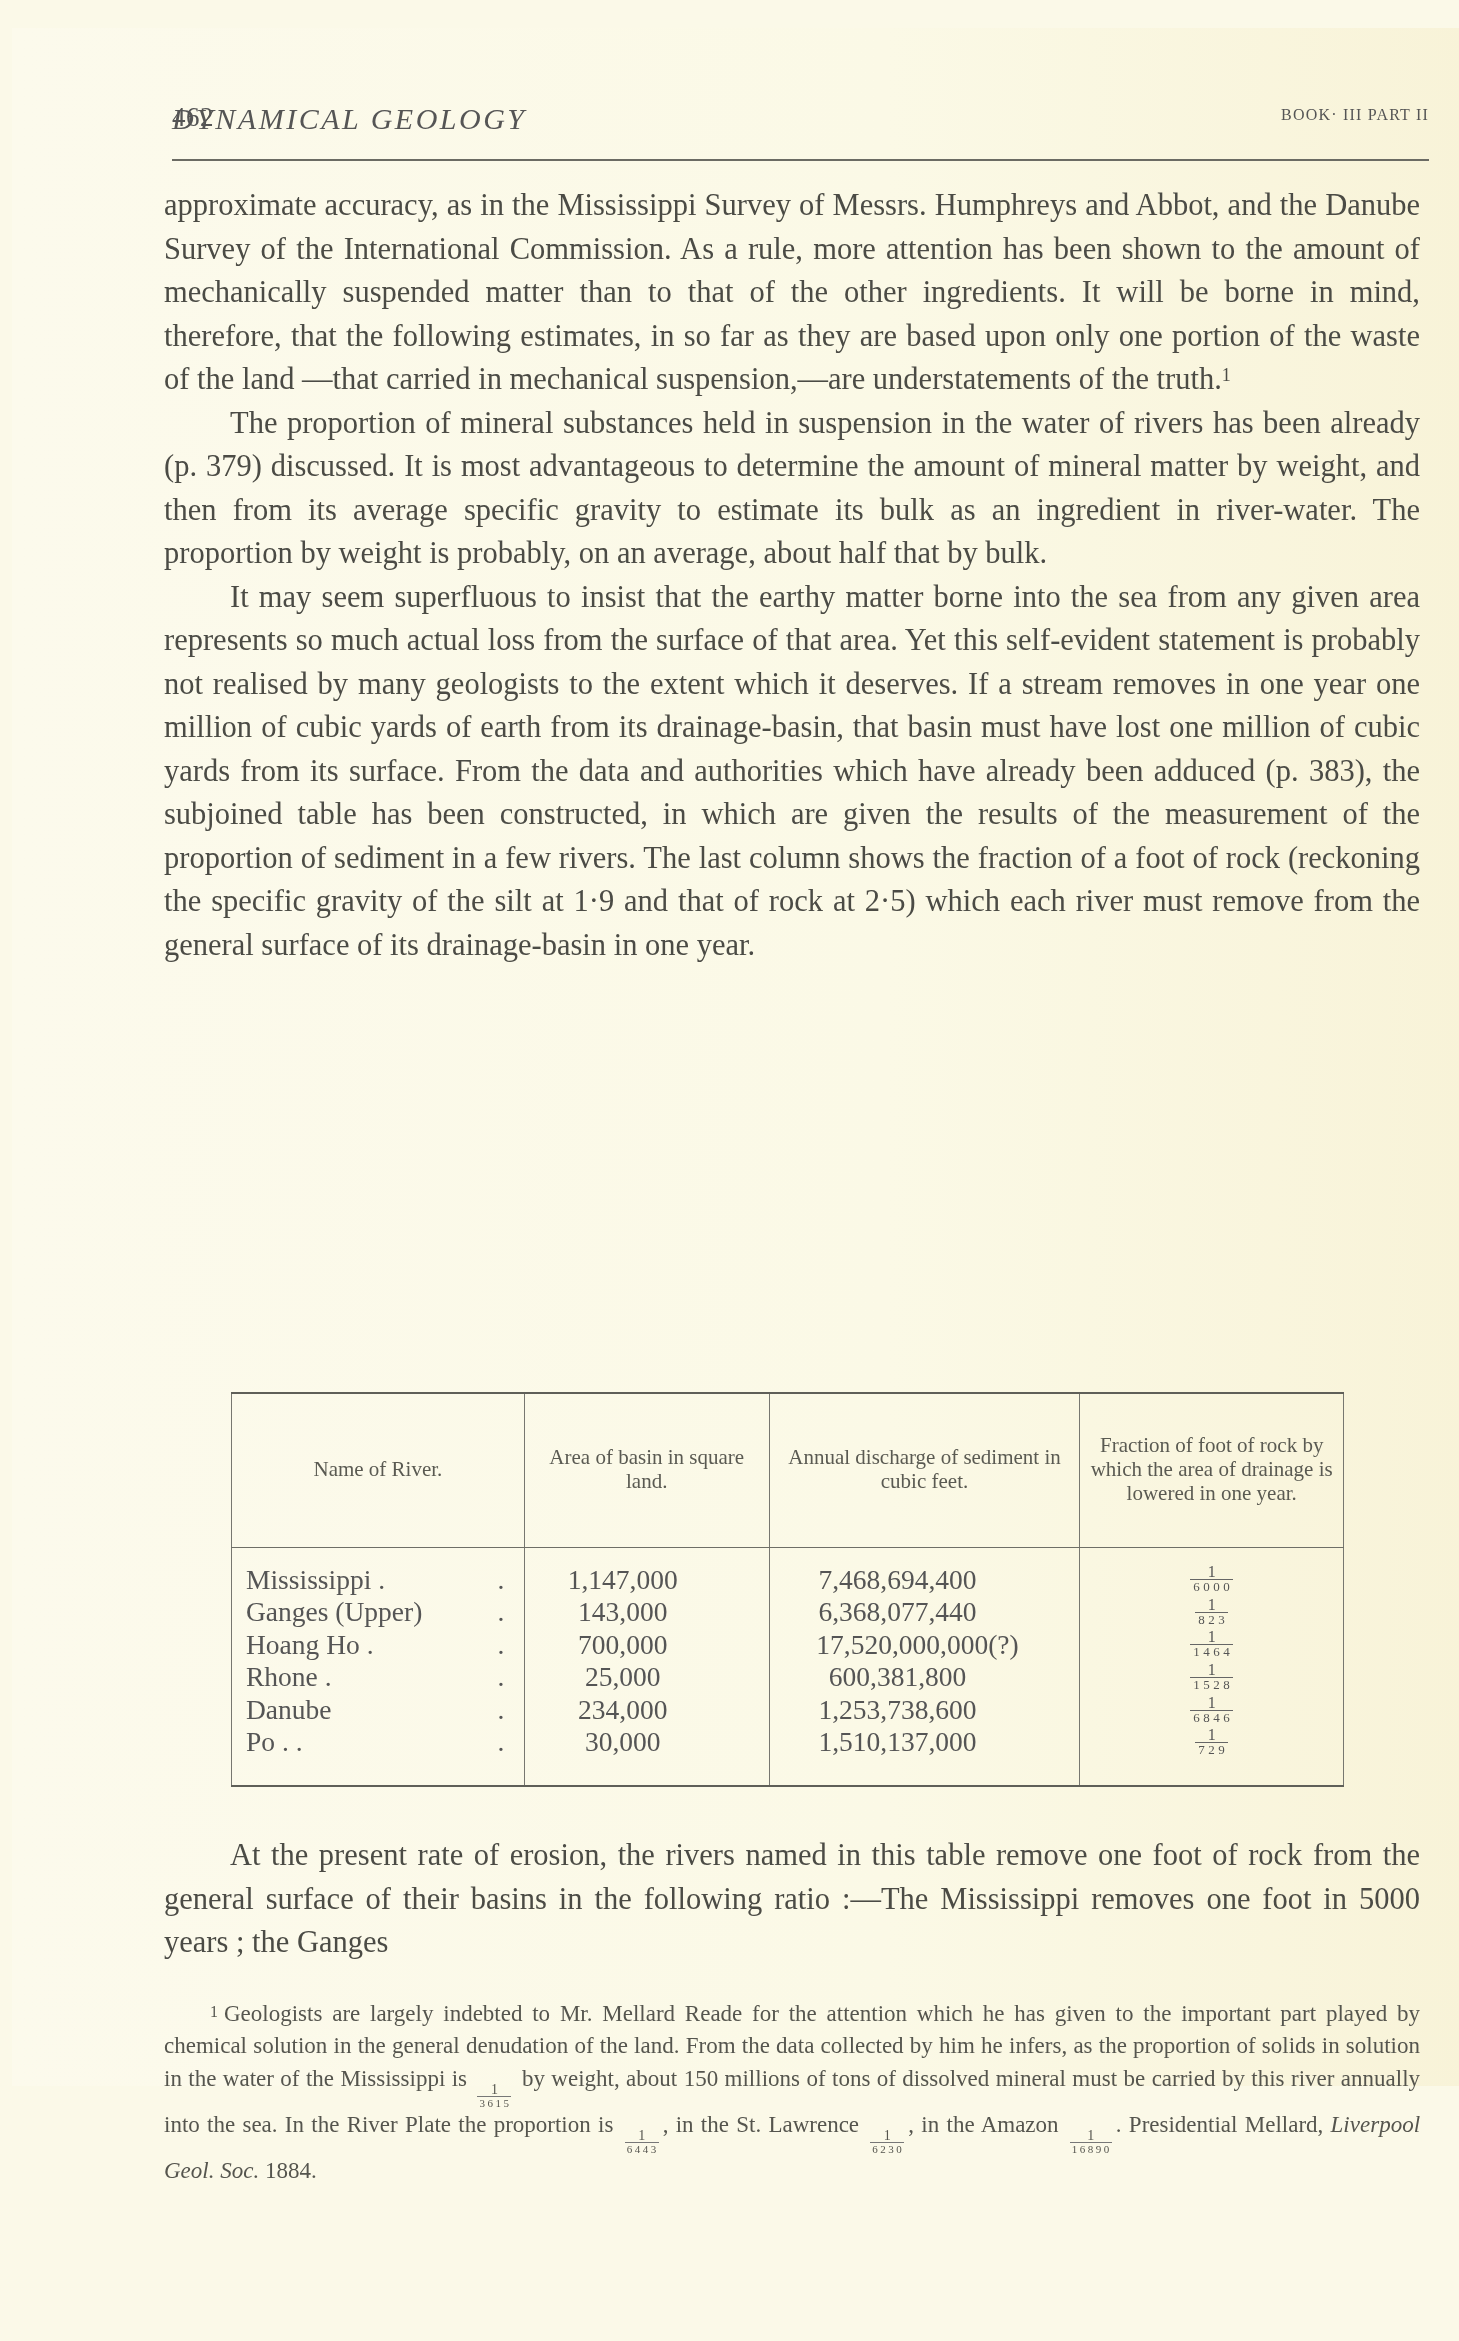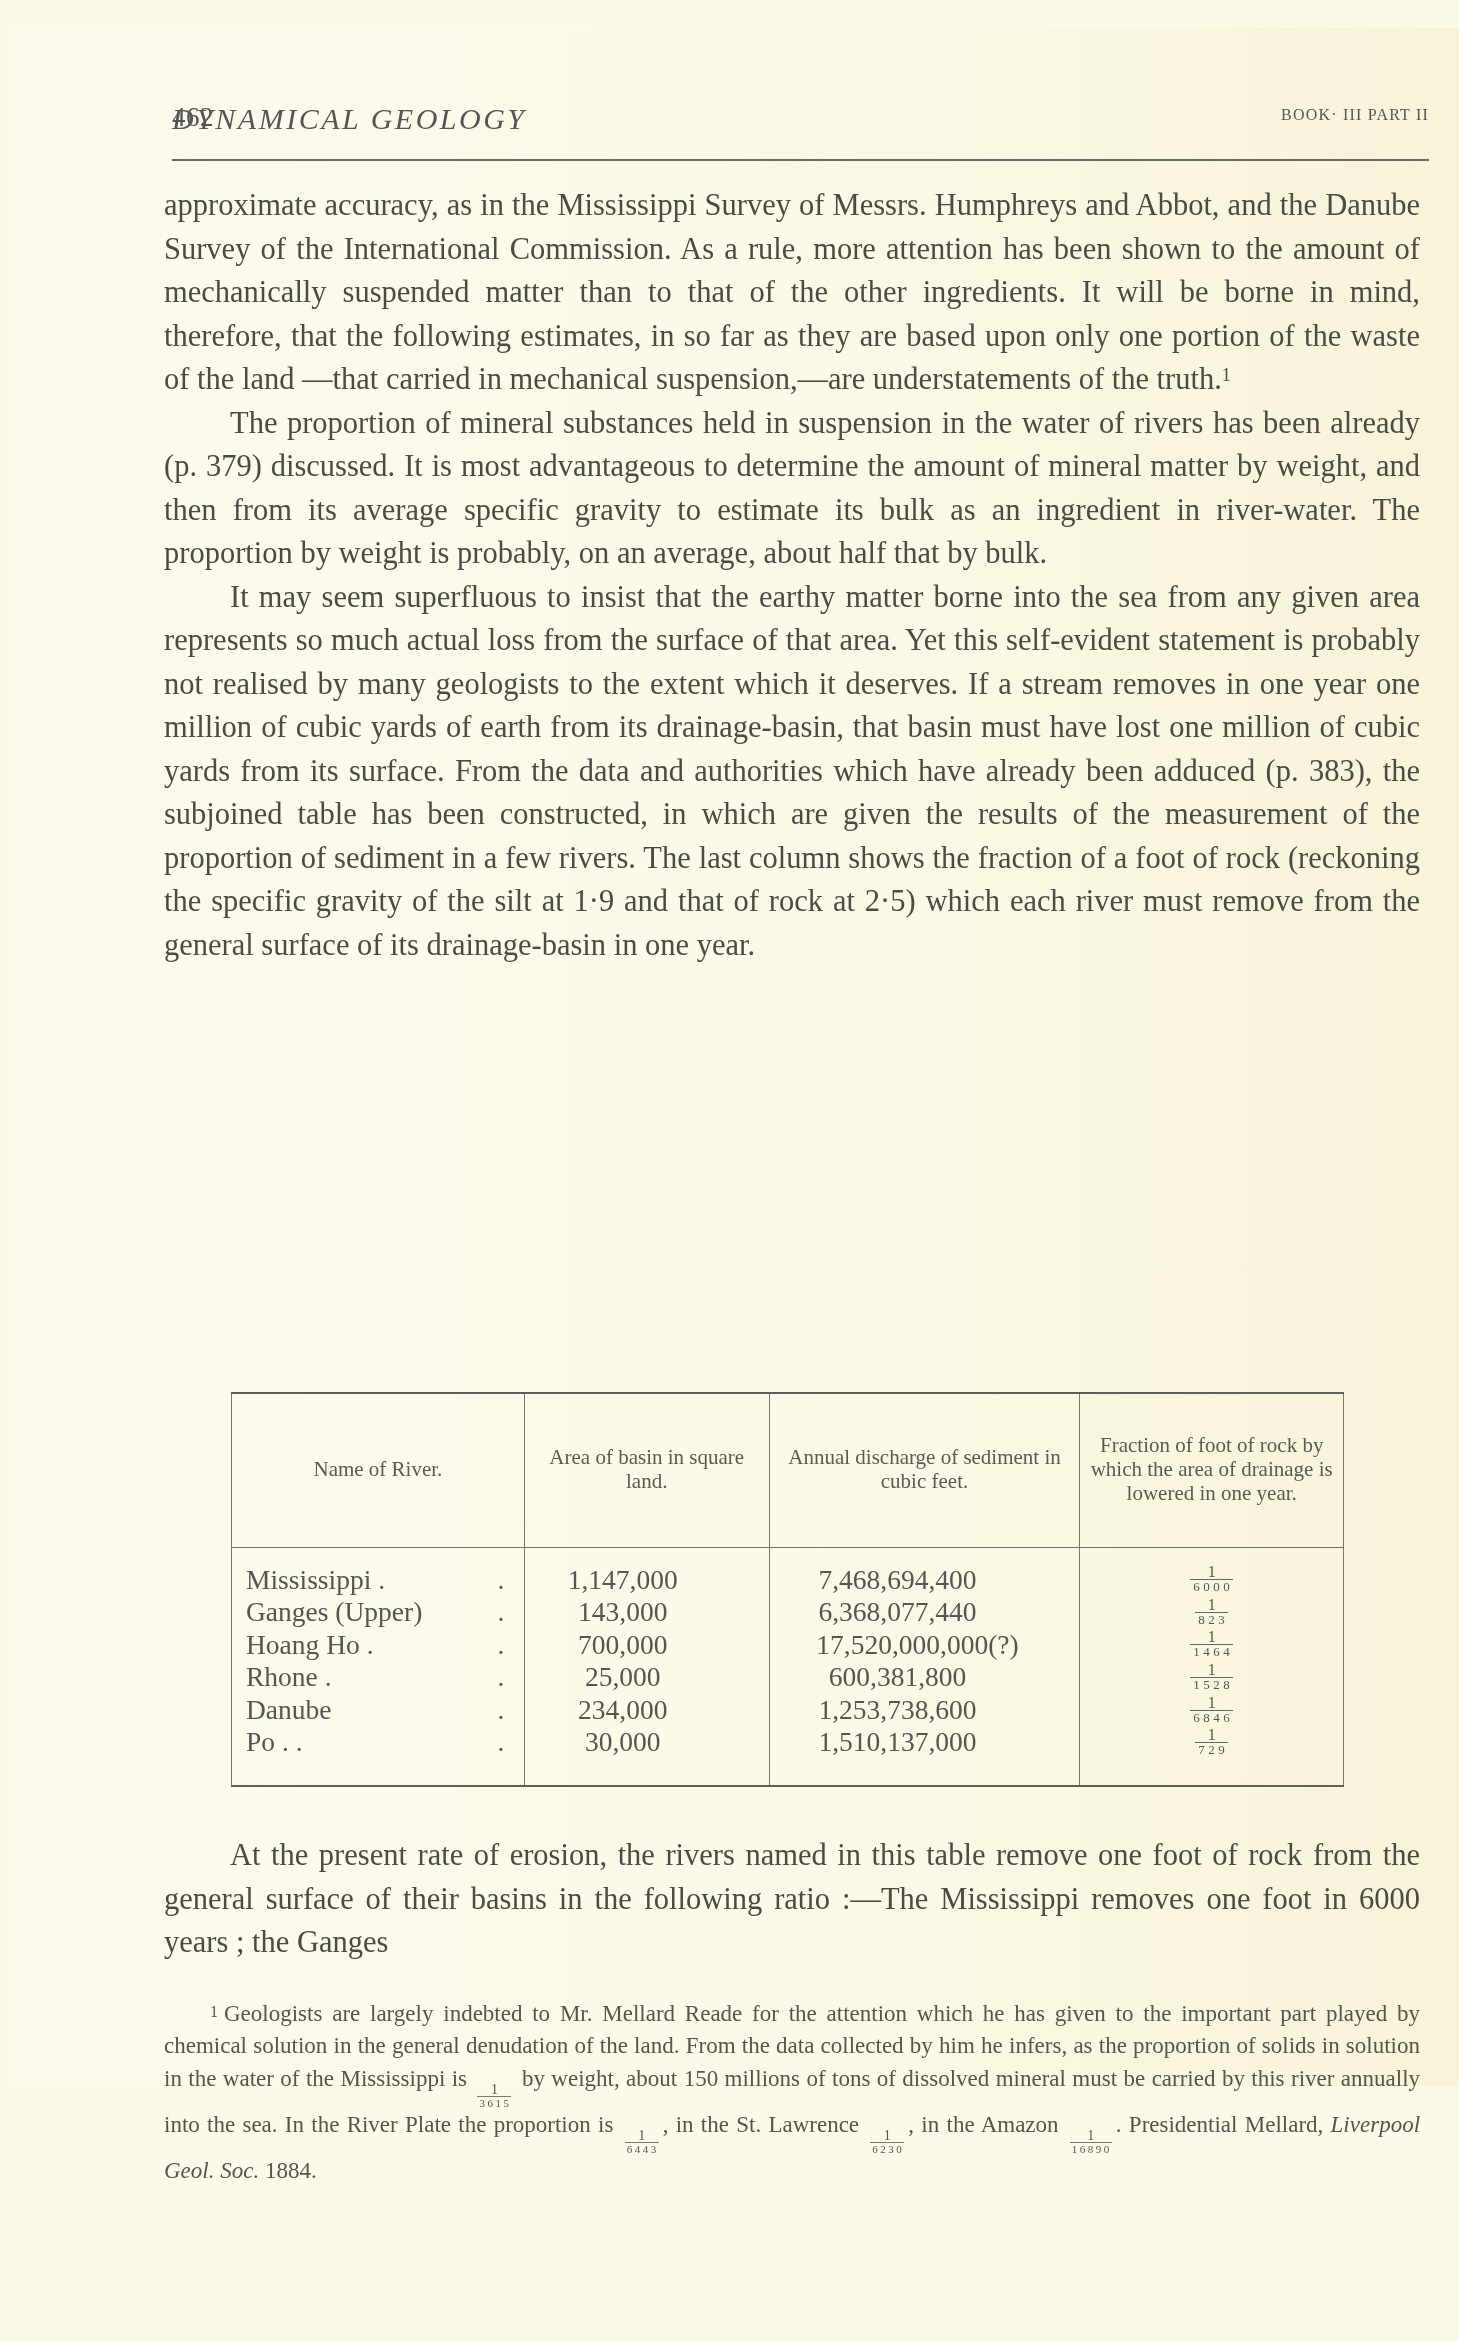--- a/index.html
+++ b/index.html
@@ -296,21 +296,21 @@
                   <span class="den">729</span>
                 </span>
               </div>
           </td>
         </tr>
       </tbody>
     </table>
   </div>
 
   <div class="body-text" id="block2">
-    <p class="indent">At the present rate of erosion, the rivers named in this table remove one foot of rock from the general surface of their basins in the following ratio :—The Mississippi removes one foot in 6000 years ; the Ganges</p>
+    <p class="indent">At the present rate of erosion, the rivers named in this table remove one foot of rock from the general surface of their basins in the following ratio :—The Mississippi removes one foot in 5000 years ; the Ganges</p>
   </div>
 
   <div class="footnote">
     <span class="fn-mark">1</span><span>Geologists are largely indebted to Mr. Mellard Reade for the attention which he has given to the important part played by chemical solution in the general denudation of the land. From the data collected by him he infers, as the proportion of solids in solution in the water of the Mississippi is</span>
     <span class="ifrac">
         <span class="numr">1</span>
         <span class="den">3615</span>
       </span>
     <span>by weight, about 150 millions of tons of dissolved mineral must be carried by this river annually into the sea. In the River Plate the proportion is</span>
     <span class="ifrac">

